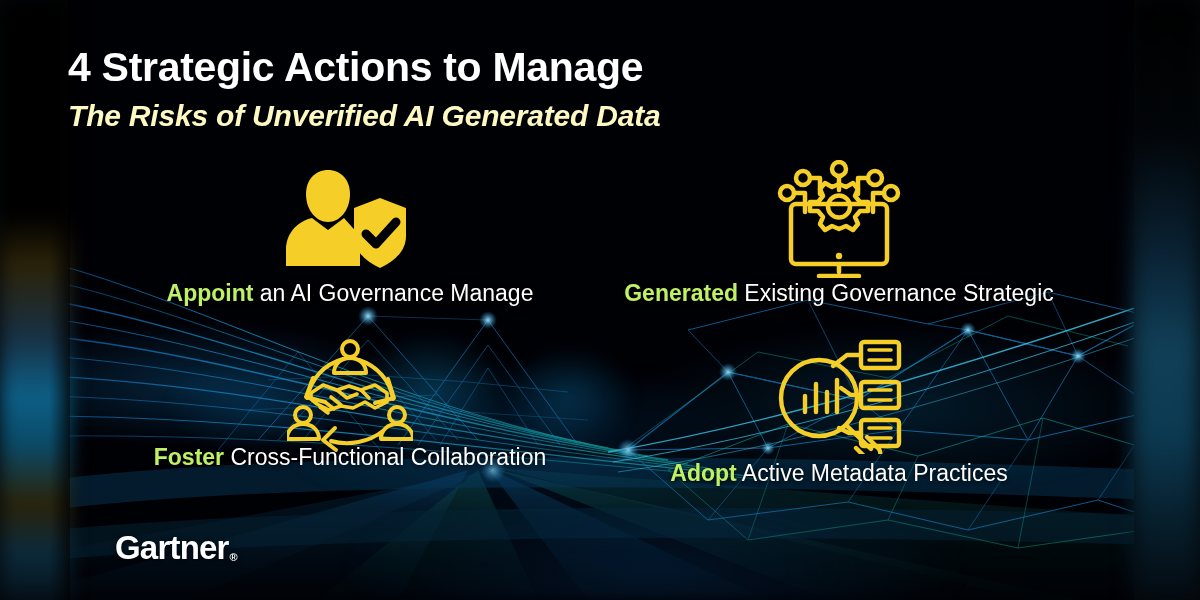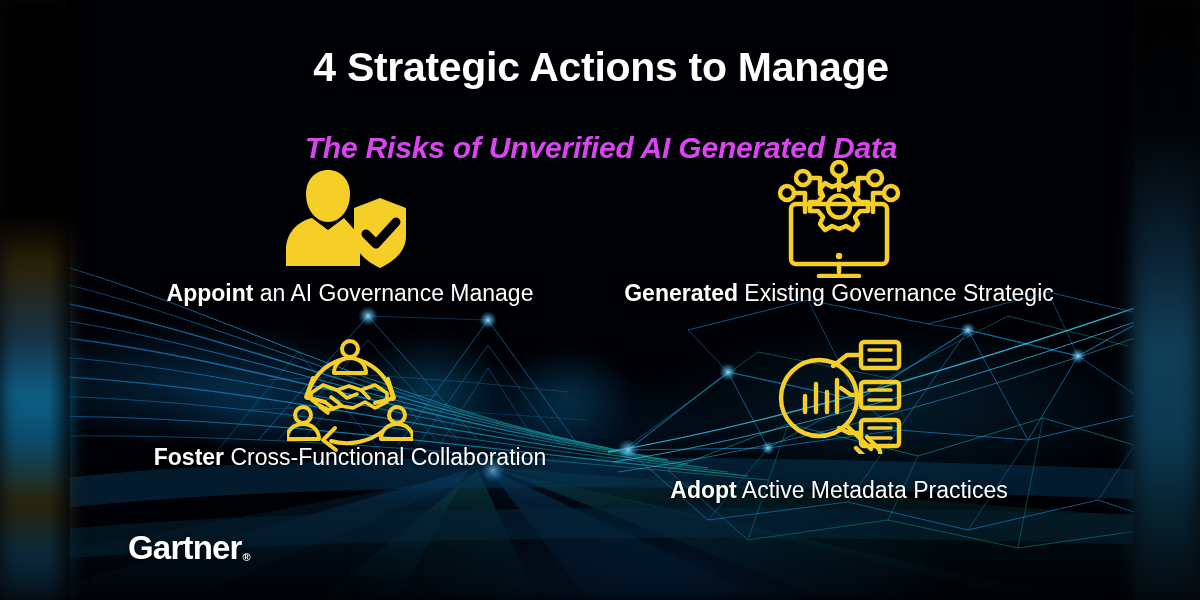--- a/index.html
+++ b/index.html
@@ -78,79 +78,78 @@
       radial-gradient(ellipse 110px 85px at 34% 62%, rgba(16,140,200,0.34), transparent 70%),
       radial-gradient(ellipse 95px 75px at 47% 66%, rgba(14,130,190,0.30), transparent 70%),
       radial-gradient(ellipse 130px 70px at 18% 72%, rgba(12,110,175,0.26), transparent 72%);
     filter: blur(8px);
     pointer-events: none;
   }
 
   
   .headline {
     position: absolute; left: 68px; width: 1066px;
-    text-align: center; z-index: 10;
+    text-align: left; z-index: 10;
   }
   .title-main {
     top: 44px;
     font-size: 41px; font-weight: 700; letter-spacing: -0.3px;
     color: #ffffff; white-space: nowrap;
   }
   .title-sub {
     top: 99px;
     font-size: 30px; font-weight: 700; font-style: italic;
     letter-spacing: -0.2px;
-    color: #d946ef; white-space: nowrap; margin-top: 32px;
+    color: #fef9c3; white-space: nowrap;
   }
 
   
   .actions { position: absolute; inset: 0; z-index: 10; }
   .action { position: absolute; }
   .action .icon-wrap {
     position: absolute; left: 50%; transform: translateX(-50%);
     top: 0;
   }
   .action .label {
     position: absolute; left: 0; width: 100%;
     text-align: center;
     font-size: 23px; font-weight: 400;
     color: #ffffff; white-space: nowrap;
     text-shadow: 0 1px 4px rgba(0,0,0,0.85);
   }
   .action .label .lead {
-    font-weight: 700; color: #ffffff;
+    font-weight: 700; color: #bef264;
   }
 
   
   #action-0 { left: 120px; top: 160px; width: 460px; }
   #action-0 .icon-wrap { top: 2px; }
   #action-0 .label { top: 120px; }
 
   #action-1 { left: 600px; top: 160px; width: 478px; }
   #action-1 .icon-wrap { top: 0px; }
   #action-1 .label { top: 120px; }
 
   #action-2 { left: 120px; top: 336px; width: 460px; }
   #action-2 .icon-wrap { top: 0px; }
   #action-2 .label { top: 108px; }
 
   #action-3 { left: 600px; top: 336px; width: 478px; }
   #action-3 .icon-wrap { top: 0px; }
-  #action-3 .label { top: 141px; }
+  #action-3 .label { top: 124px; }
 
   .icon-wrap svg { display: block; }
 
   
   .logo {
     position: absolute; left: 115px; top: 529px;
     z-index: 12;
     color: #ffffff;
     font-size: 33px; font-weight: 700; letter-spacing: -0.8px;
     text-shadow: 0 1px 5px rgba(0,0,0,0.8);
-    margin-left: 13px;
   }
   .logo .reg {
     font-size: 11px; font-weight: 700; vertical-align: baseline;
     position: relative; top: 2px; left: 1px;
   }
 </style>
 </head>
 <body>
 
 <div id="stage">

